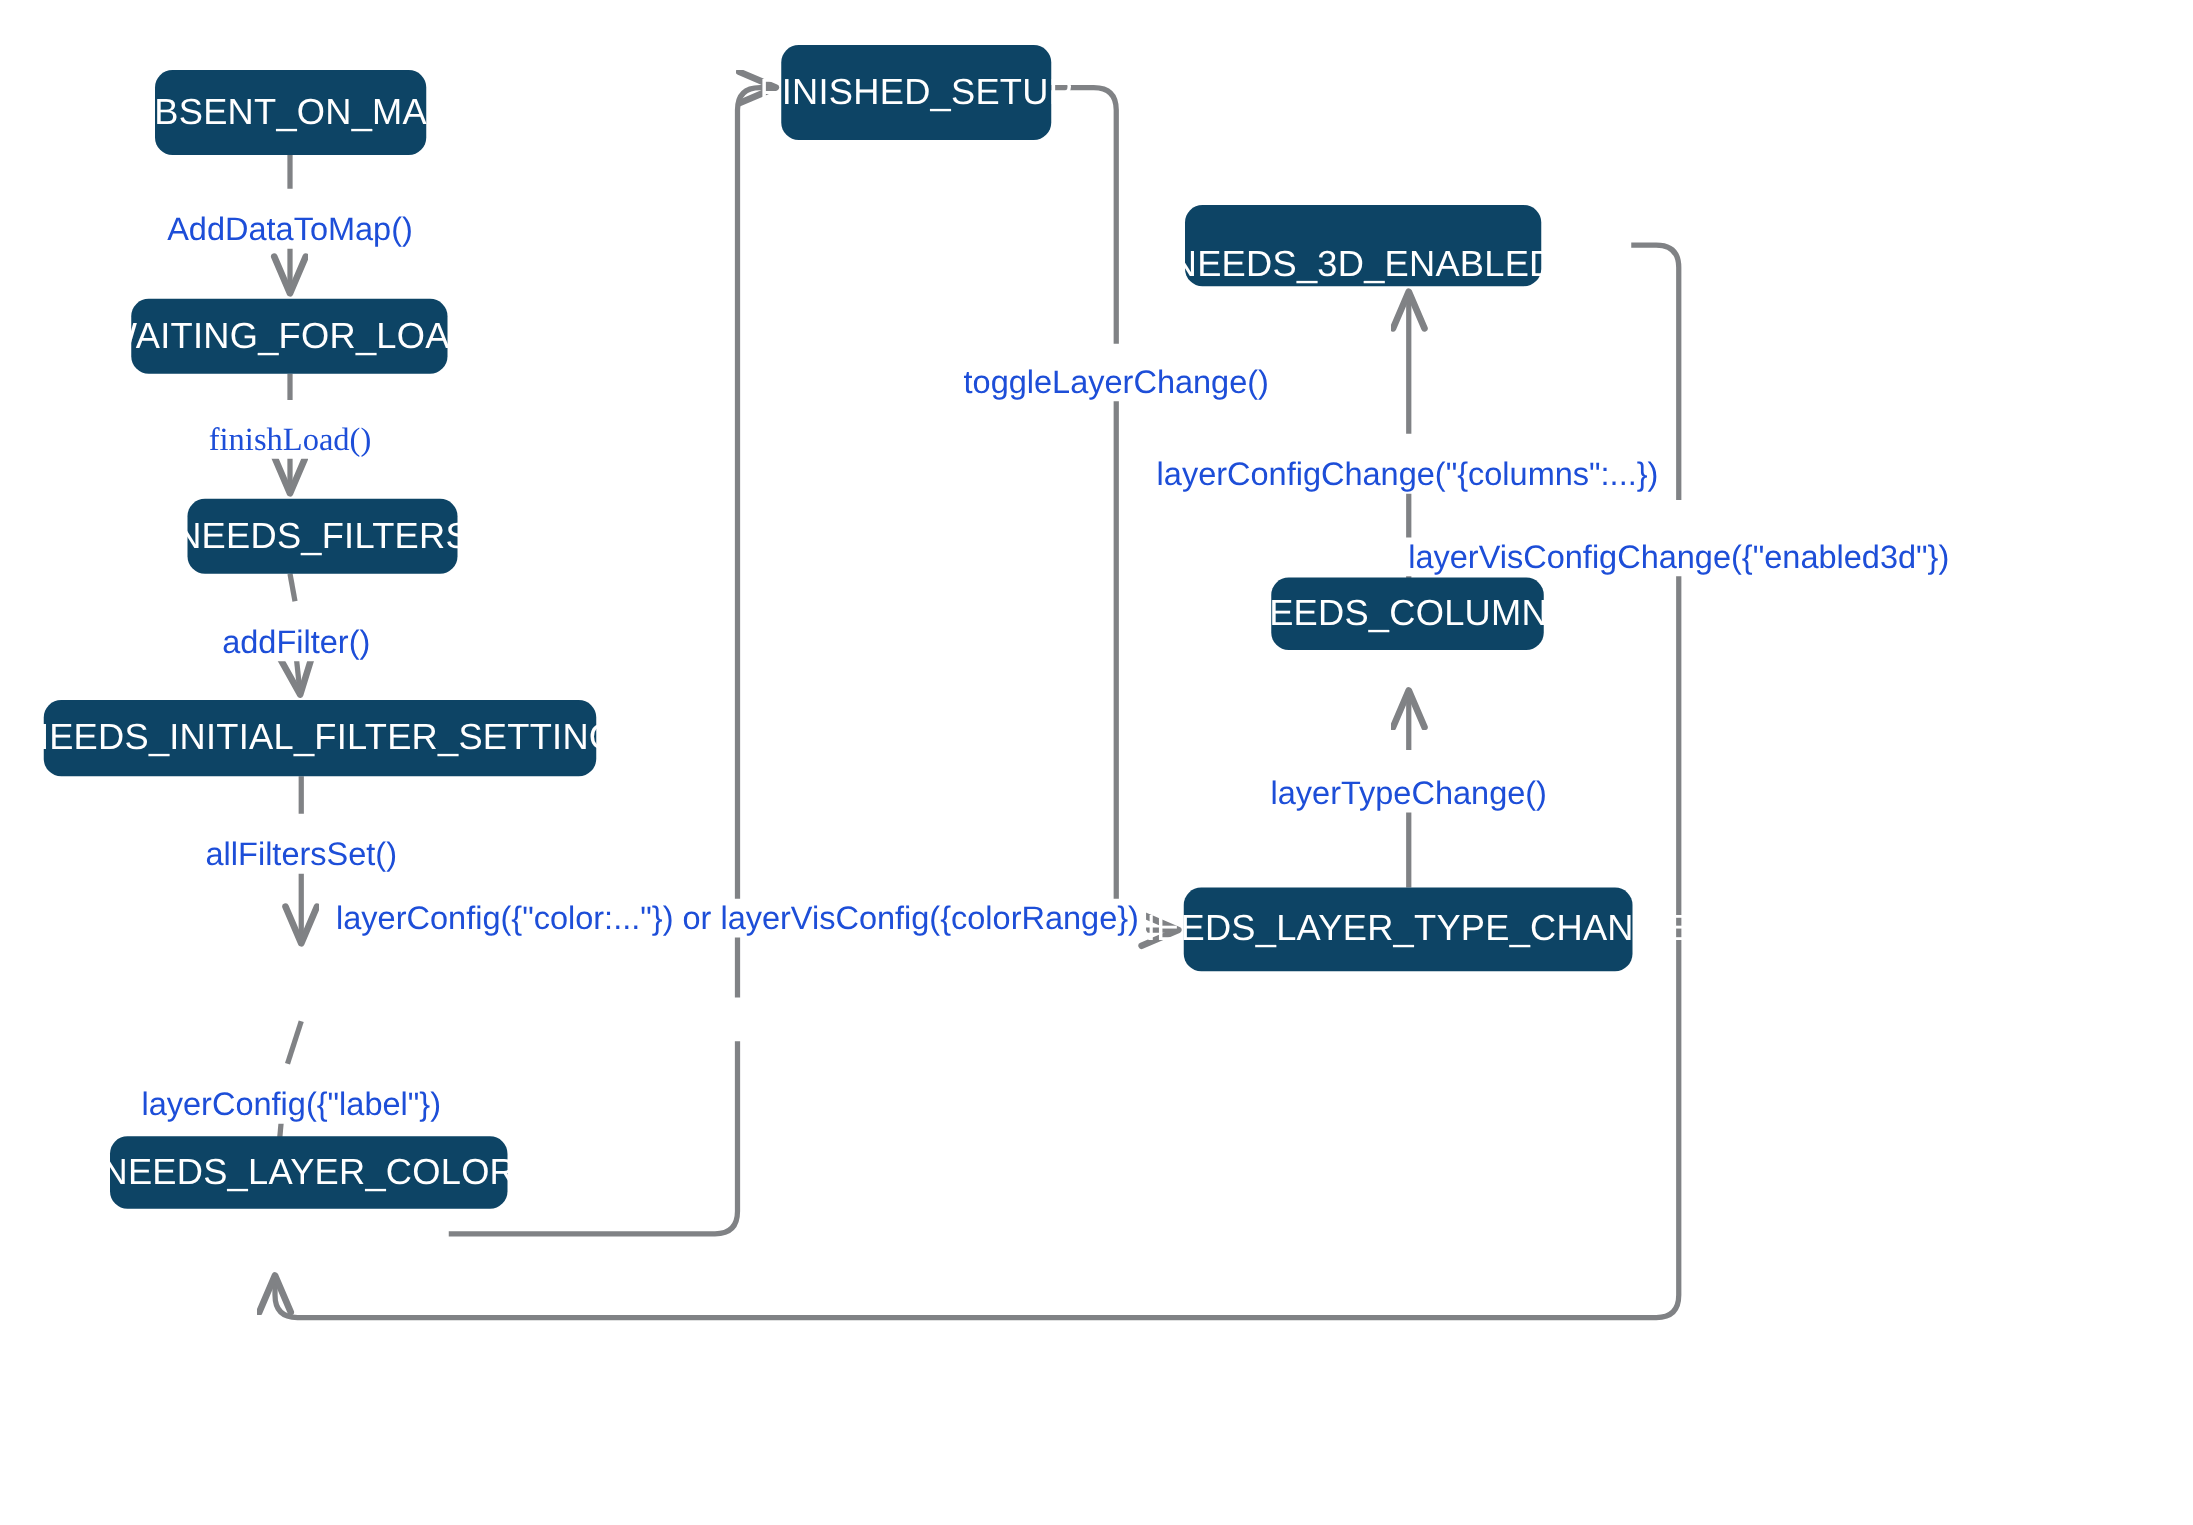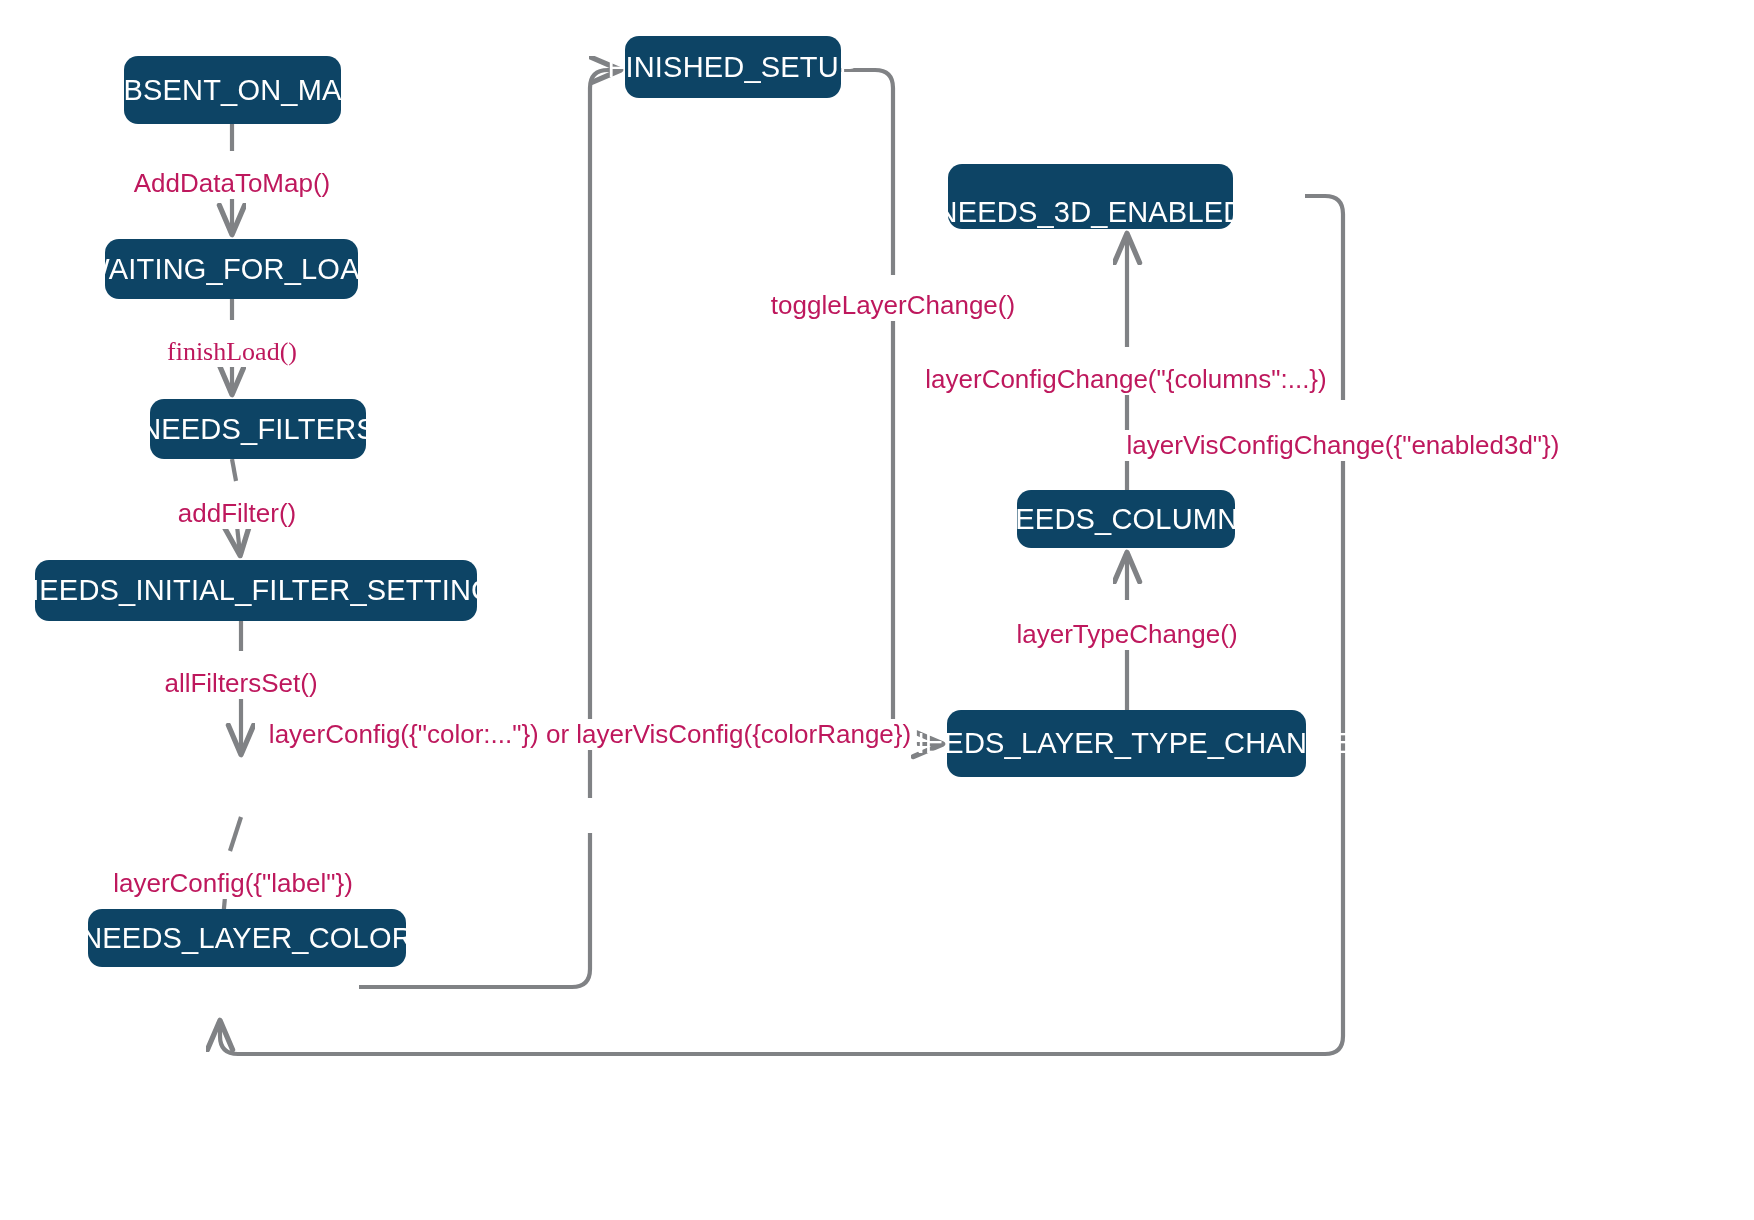--- a/index.html
+++ b/index.html
@@ -37,21 +37,21 @@
     justify-content: center;
     font-family: "Liberation Sans", sans-serif;
     font-size: 29px;
     font-weight: 400;
     letter-spacing: 0.2px;
     white-space: nowrap;
     user-select: none;
   }
   .edge-label {
     position: absolute;
-    color: #be185d;
+    color: #1d4ed8;
     font-family: "Liberation Sans", sans-serif;
     font-size: 26px;
     font-weight: 400;
     white-space: nowrap;
     background: #ffffff;
     padding: 0 6px;
     user-select: none;
   }
   .edge-label.center {
     transform: translateX(-50%);
@@ -117,29 +117,29 @@
 
   <div class="node" style="left:35px; top:560px; width:442px; height:61px;">
     <span>NEEDS_INITIAL_FILTER_SETTING</span>
   </div>
 
 
   <div class="node" style="left:88px; top:909px; width:318px; height:58px;">
     <span>NEEDS_LAYER_COLOR</span>
   </div>
 
-  <div class="node" style="left:625px; top:36px; width:216px; height:62px;">
+  <div class="node" style="left:625px; top:36px; width:216px; height:76px;">
     <span>FINISHED_SETUP</span>
   </div>
 
   <div class="node" style="left:948px; top:164px; width:285px; height:65px;align-items:flex-end;">
     <span>NEEDS_3D_ENABLED</span>
   </div>
 
-  <div class="node" style="left:1017px; top:490px; width:218px; height:58px;">
+  <div class="node" style="left:1017px; top:462px; width:218px; height:58px;">
     <span>NEEDS_COLUMNS</span>
   </div>
 
   <div class="node" style="left:947px; top:710px; width:359px; height:67px;">
     <span>NEEDS_LAYER_TYPE_CHANGE</span>
   </div>
 
   <div class="edge-label center" style="left:232px; top:168px;">AddDataToMap()</div>
 
   <div class="edge-label center" style="left:232px; top:337px;font-family:Liberation Serif, serif;">finishLoad()</div>

